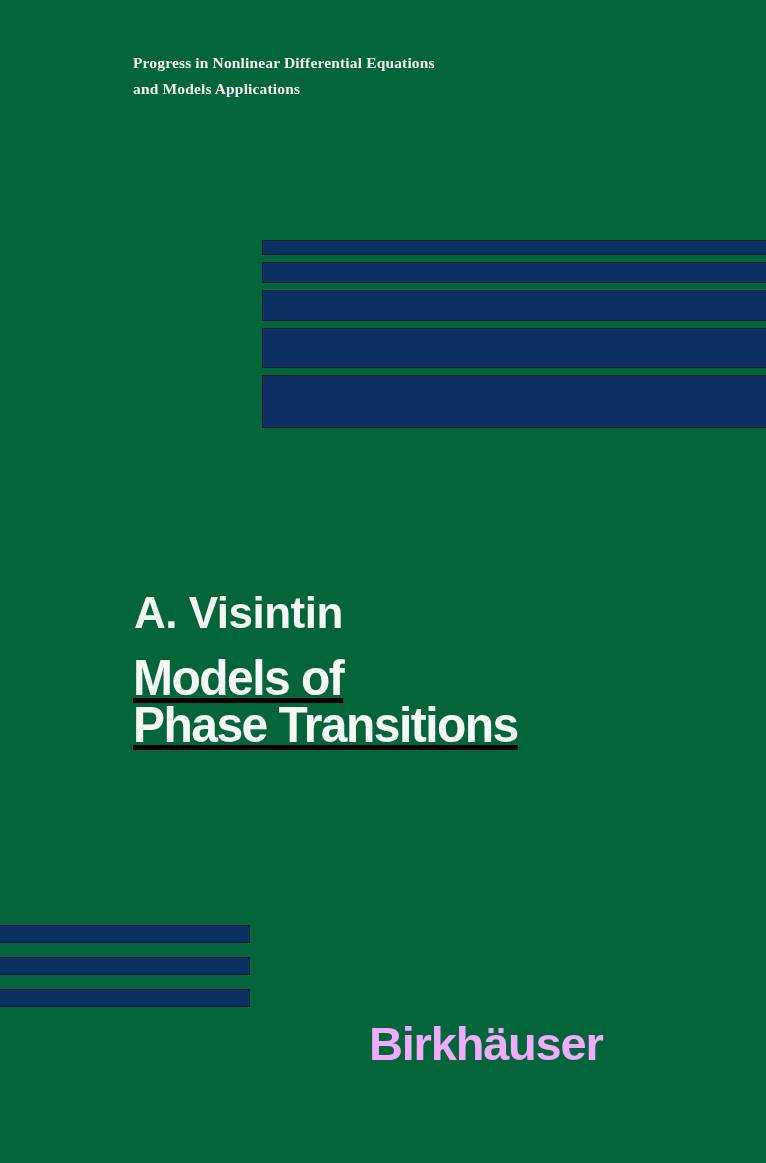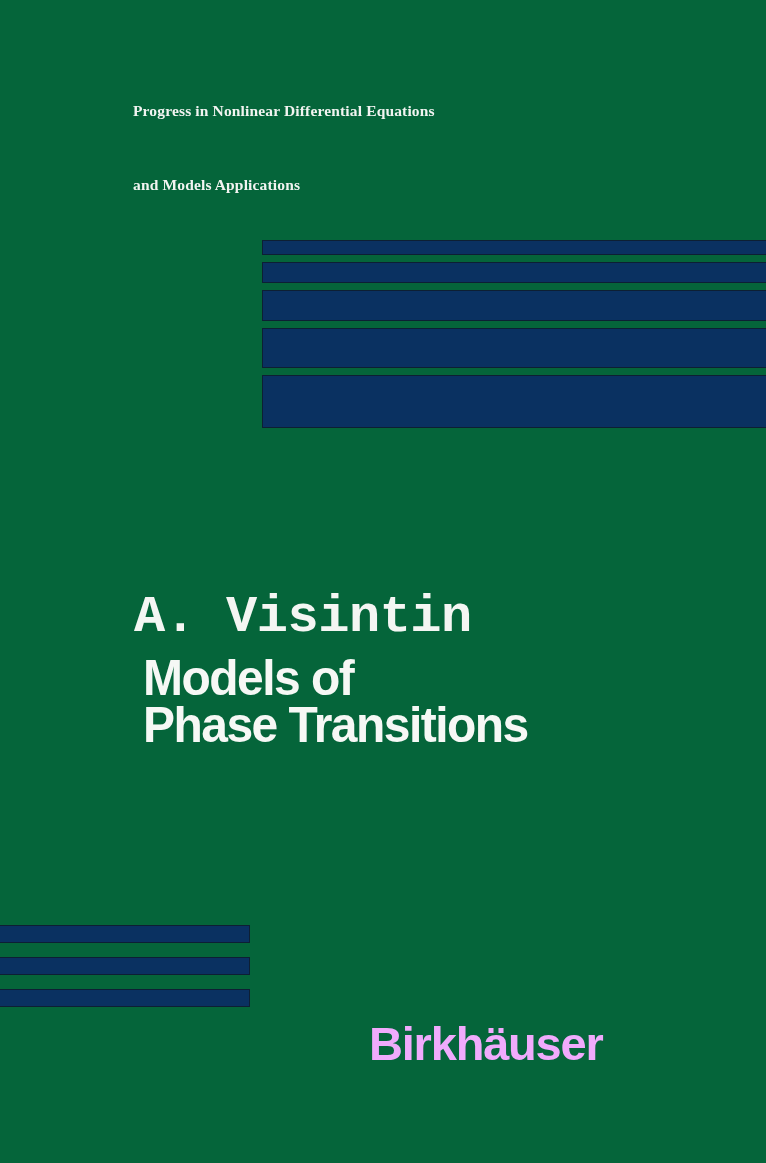--- a/index.html
+++ b/index.html
@@ -24,21 +24,20 @@
     width: 460px;
   }
   .series-line {
     font-family: "Liberation Serif", serif;
     font-weight: bold;
     font-size: 15.5px;
     line-height: 26px;
     letter-spacing: 0.15px;
     color: #f2f4f1;
     white-space: nowrap;
-    margin-top: 48px;
   }
 
   
   .bars-center {
     position: absolute;
     left: 262px;
     top: 240px;
     right: 0;
   }
   .bar-c {
@@ -53,34 +52,35 @@
   .bar-c.b2 { height: 21px; }
   .bar-c.b3 { height: 31px; }
   .bar-c.b4 { height: 40px; }
   .bar-c.b5 { height: 53px; margin-bottom: 0; }
 
   
   .author {
     position: absolute;
     left: 134px;
     top: 588px;
-    font-family: Liberation Mono, monospace;
+    font-family: Liberation Sans, sans-serif;
     font-weight: bold;
-    font-size: 52px;
+    font-size: 44px;
     letter-spacing: -0.5px;
     color: #f4f6f3;
     white-space: nowrap;
   }
 
   
   .title-block {
     position: absolute;
-    left: 143px;
+    left: 133px;
     top: 655px;
     width: 600px;
+    text-decoration: underline;
   }
   .title-line {
     font-family: "Liberation Sans", sans-serif;
     font-weight: bold;
     font-size: 50px;
     line-height: 47px;
     letter-spacing: -1.6px;
     color: #f6f8f5;
     white-space: nowrap;
     transform: scaleX(0.96);

